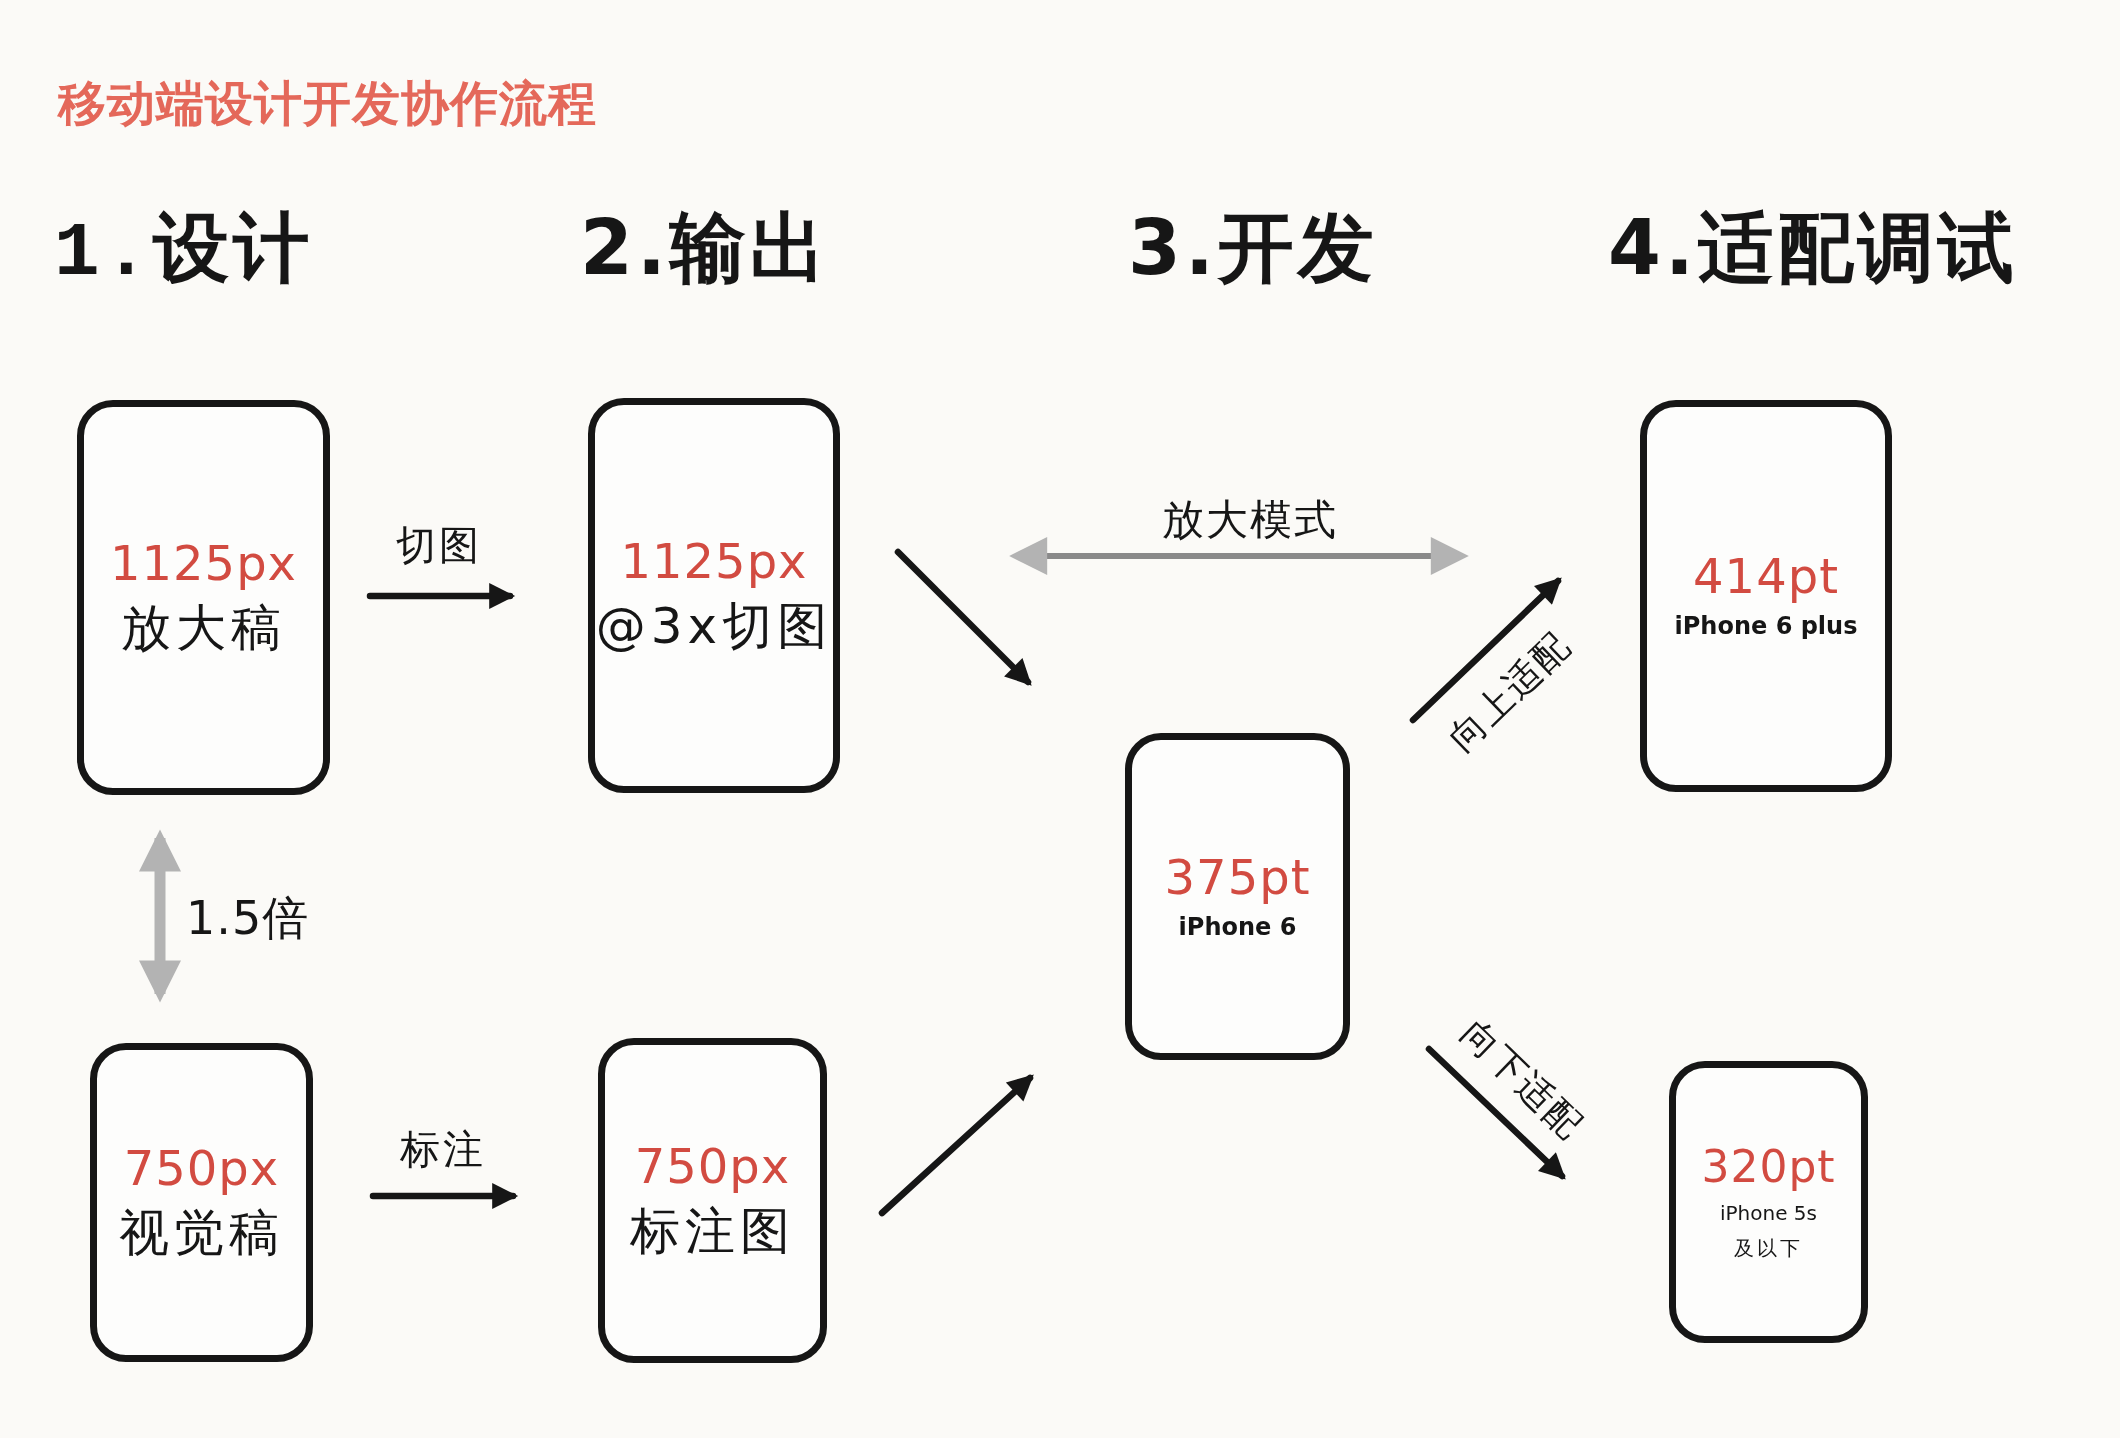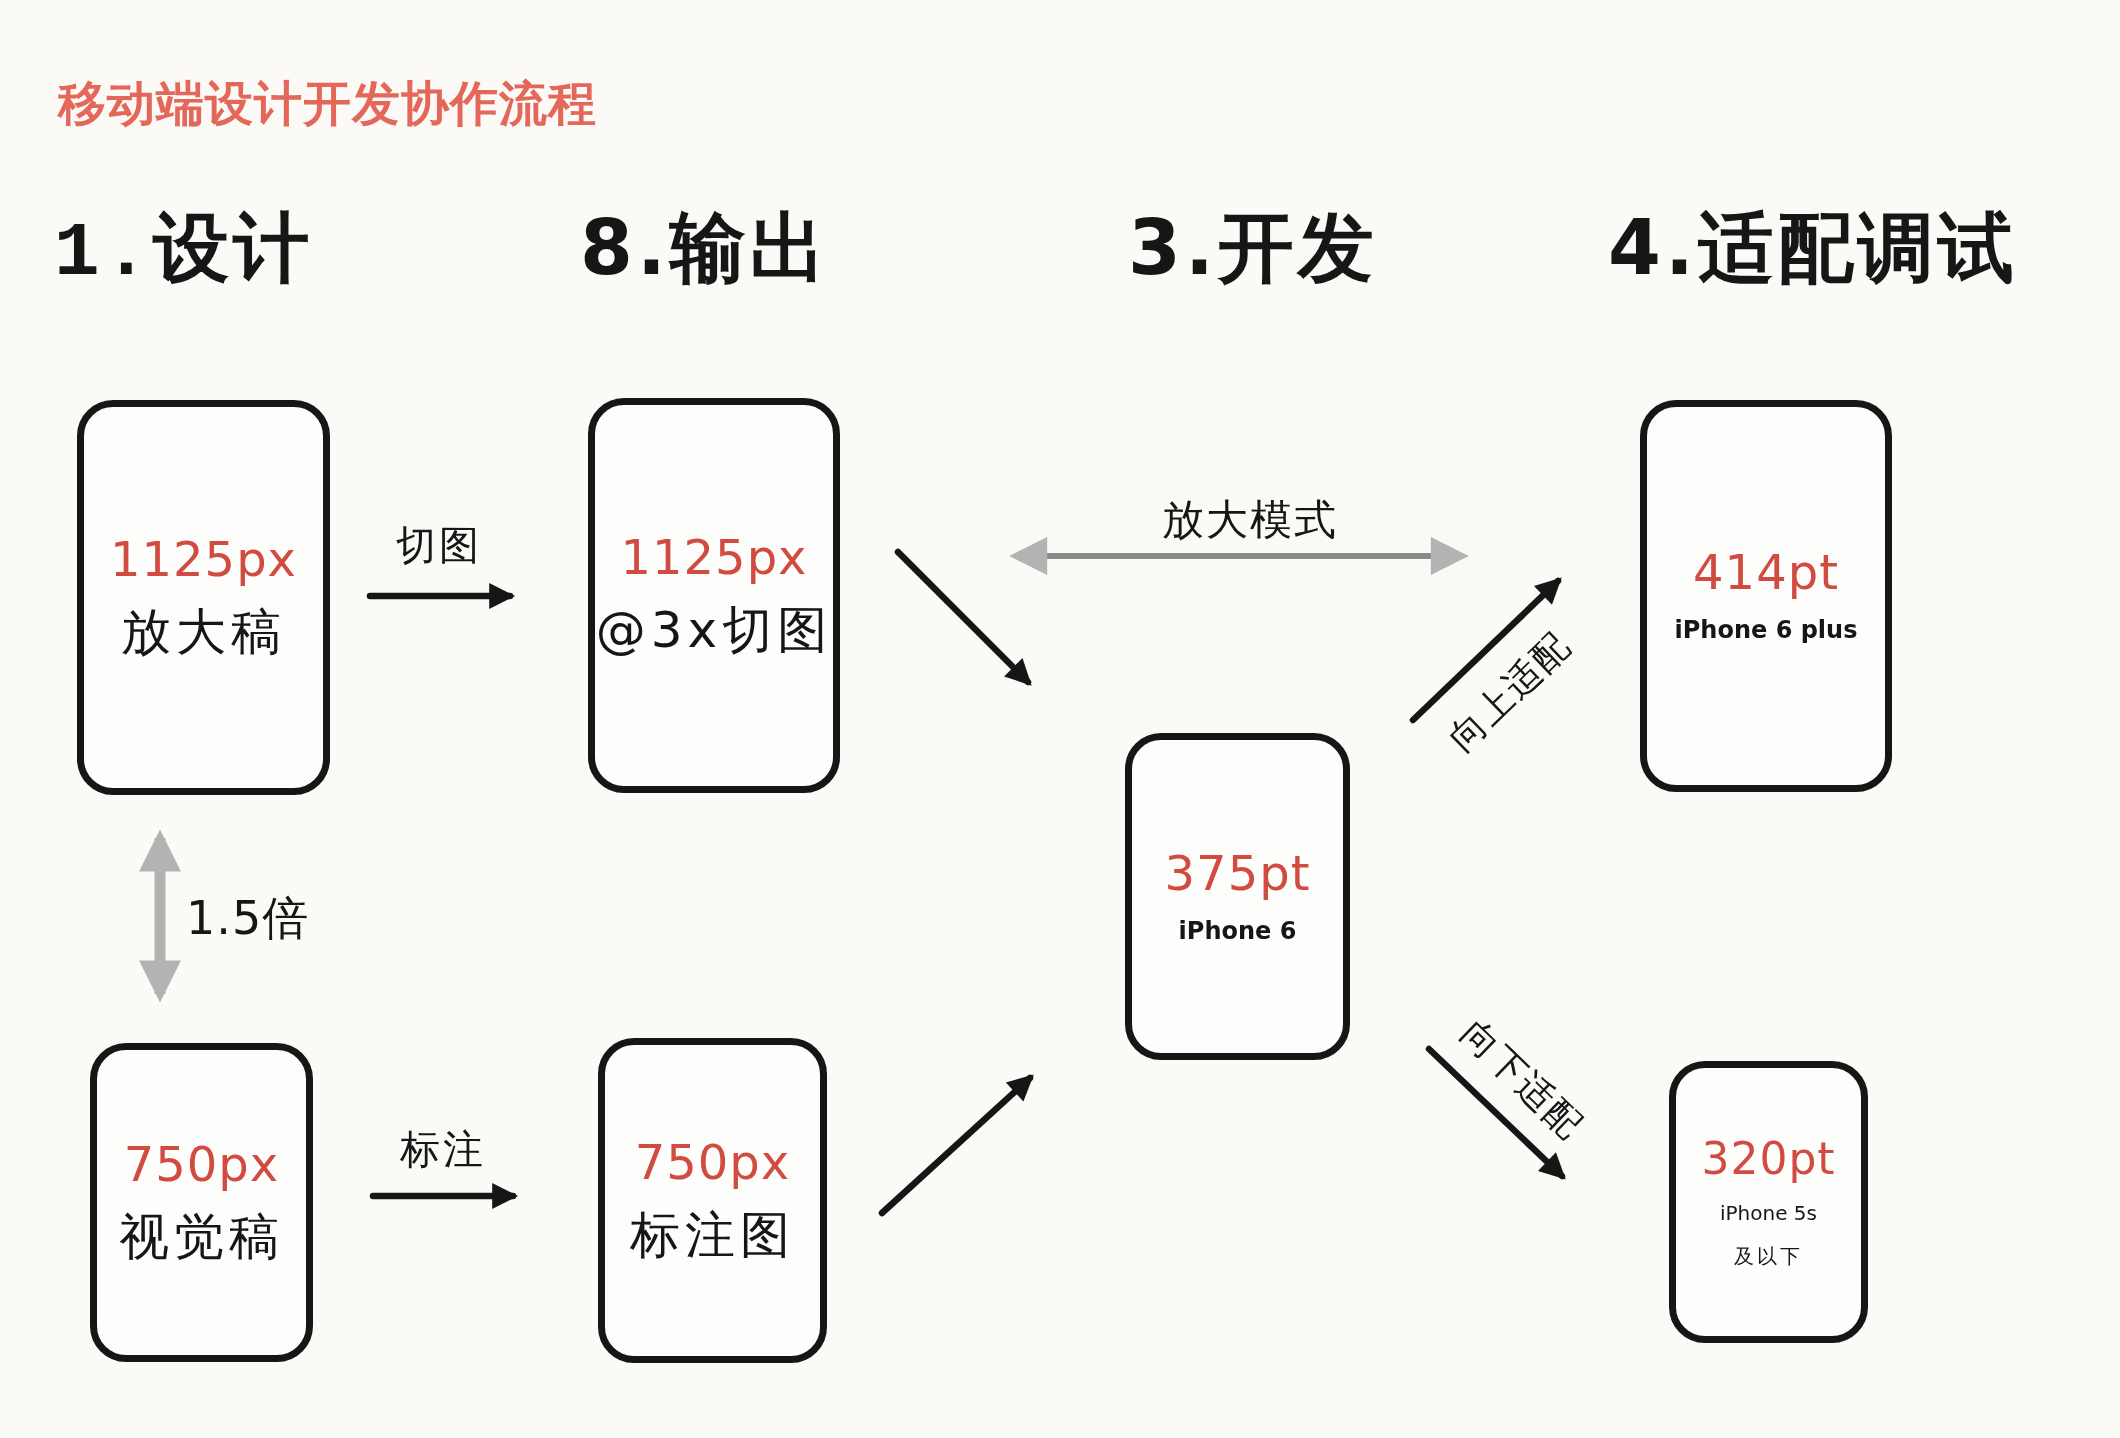--- a/index.html
+++ b/index.html
@@ -12,21 +12,21 @@
   .canvas{position:relative;width:2120px;height:1434px;background:var(--bg);overflow:hidden;margin-top:20px;}
 
   .title{position:absolute;left:58px;top:52px;font-family:"DejaVu Serif","Liberation Serif",serif;
          font-size:48px;font-weight:600;color:var(--title-red);letter-spacing:1px;}
 
   .col-header{position:absolute;top:178px;font-size:76px;font-weight:600;color:var(--ink);letter-spacing:4px;white-space:nowrap;}
   .h1{left:54px;font-family:Liberation Mono, monospace;} .h2{left:580px;} .h3{left:1128px;} .h4{left:1608px;}
 
   .phone{position:absolute;border:7px solid var(--ink);border-radius:36px;background:#fdfdfc;
          display:flex;flex-direction:column;align-items:center;justify-content:center;
-         text-align:center;row-gap:20px;}
+         text-align:center;row-gap:12px;}
   .phone .val{font-size:48px;color:var(--red);letter-spacing:1px;line-height:1.05;}
   .phone .lab{font-size:50px;font-weight:500;color:var(--ink);letter-spacing:5px;line-height:1.15;white-space:nowrap;}
   .phone .lab.en{font-size:24px;font-weight:700;letter-spacing:0;}
   .phone.small .val{font-size:44px;}
   .phone.small .lab{font-size:20px;font-weight:500;letter-spacing:0;}
   .phone.small .lab.zh{letter-spacing:3px;}
 
   .p1{left:77px;  top:380px; width:253px;height:395px;}
   .p2{left:588px; top:378px; width:252px;height:395px;}
   .p3{left:90px;  top:1023px;width:223px;height:319px;}
@@ -50,21 +50,21 @@
   .mk-black{fill:var(--ink);} .mk-gray{fill:var(--gray);}
 </style>
 </head>
 <body>
 
 <div class="canvas">
 
   <div class="title">移动端设计开发协作流程</div>
 
   <div class="col-header h1">1.设计</div>
-  <div class="col-header h2">8.输出</div>
+  <div class="col-header h2">2.输出</div>
   <div class="col-header h3">3.开发</div>
   <div class="col-header h4">4.适配调试</div>
 
   <svg class="arrows" viewBox="0 0 2120 1438">
     <defs>
       <marker id="mb" viewBox="0 0 10 10" refX="8" refY="5" markerWidth="30" markerHeight="26" markerUnits="userSpaceOnUse" orient="auto-start-reverse">
         <path class="mk-black" d="M0,0 L10,5 L0,10 Z"></path>
       </marker>
       <marker id="mg" viewBox="0 0 10 10" refX="8.2" refY="5" markerWidth="44" markerHeight="38" markerUnits="userSpaceOnUse" orient="auto-start-reverse">
         <path class="mk-gray" d="M0,0 L10,5 L0,10 Z"></path>

